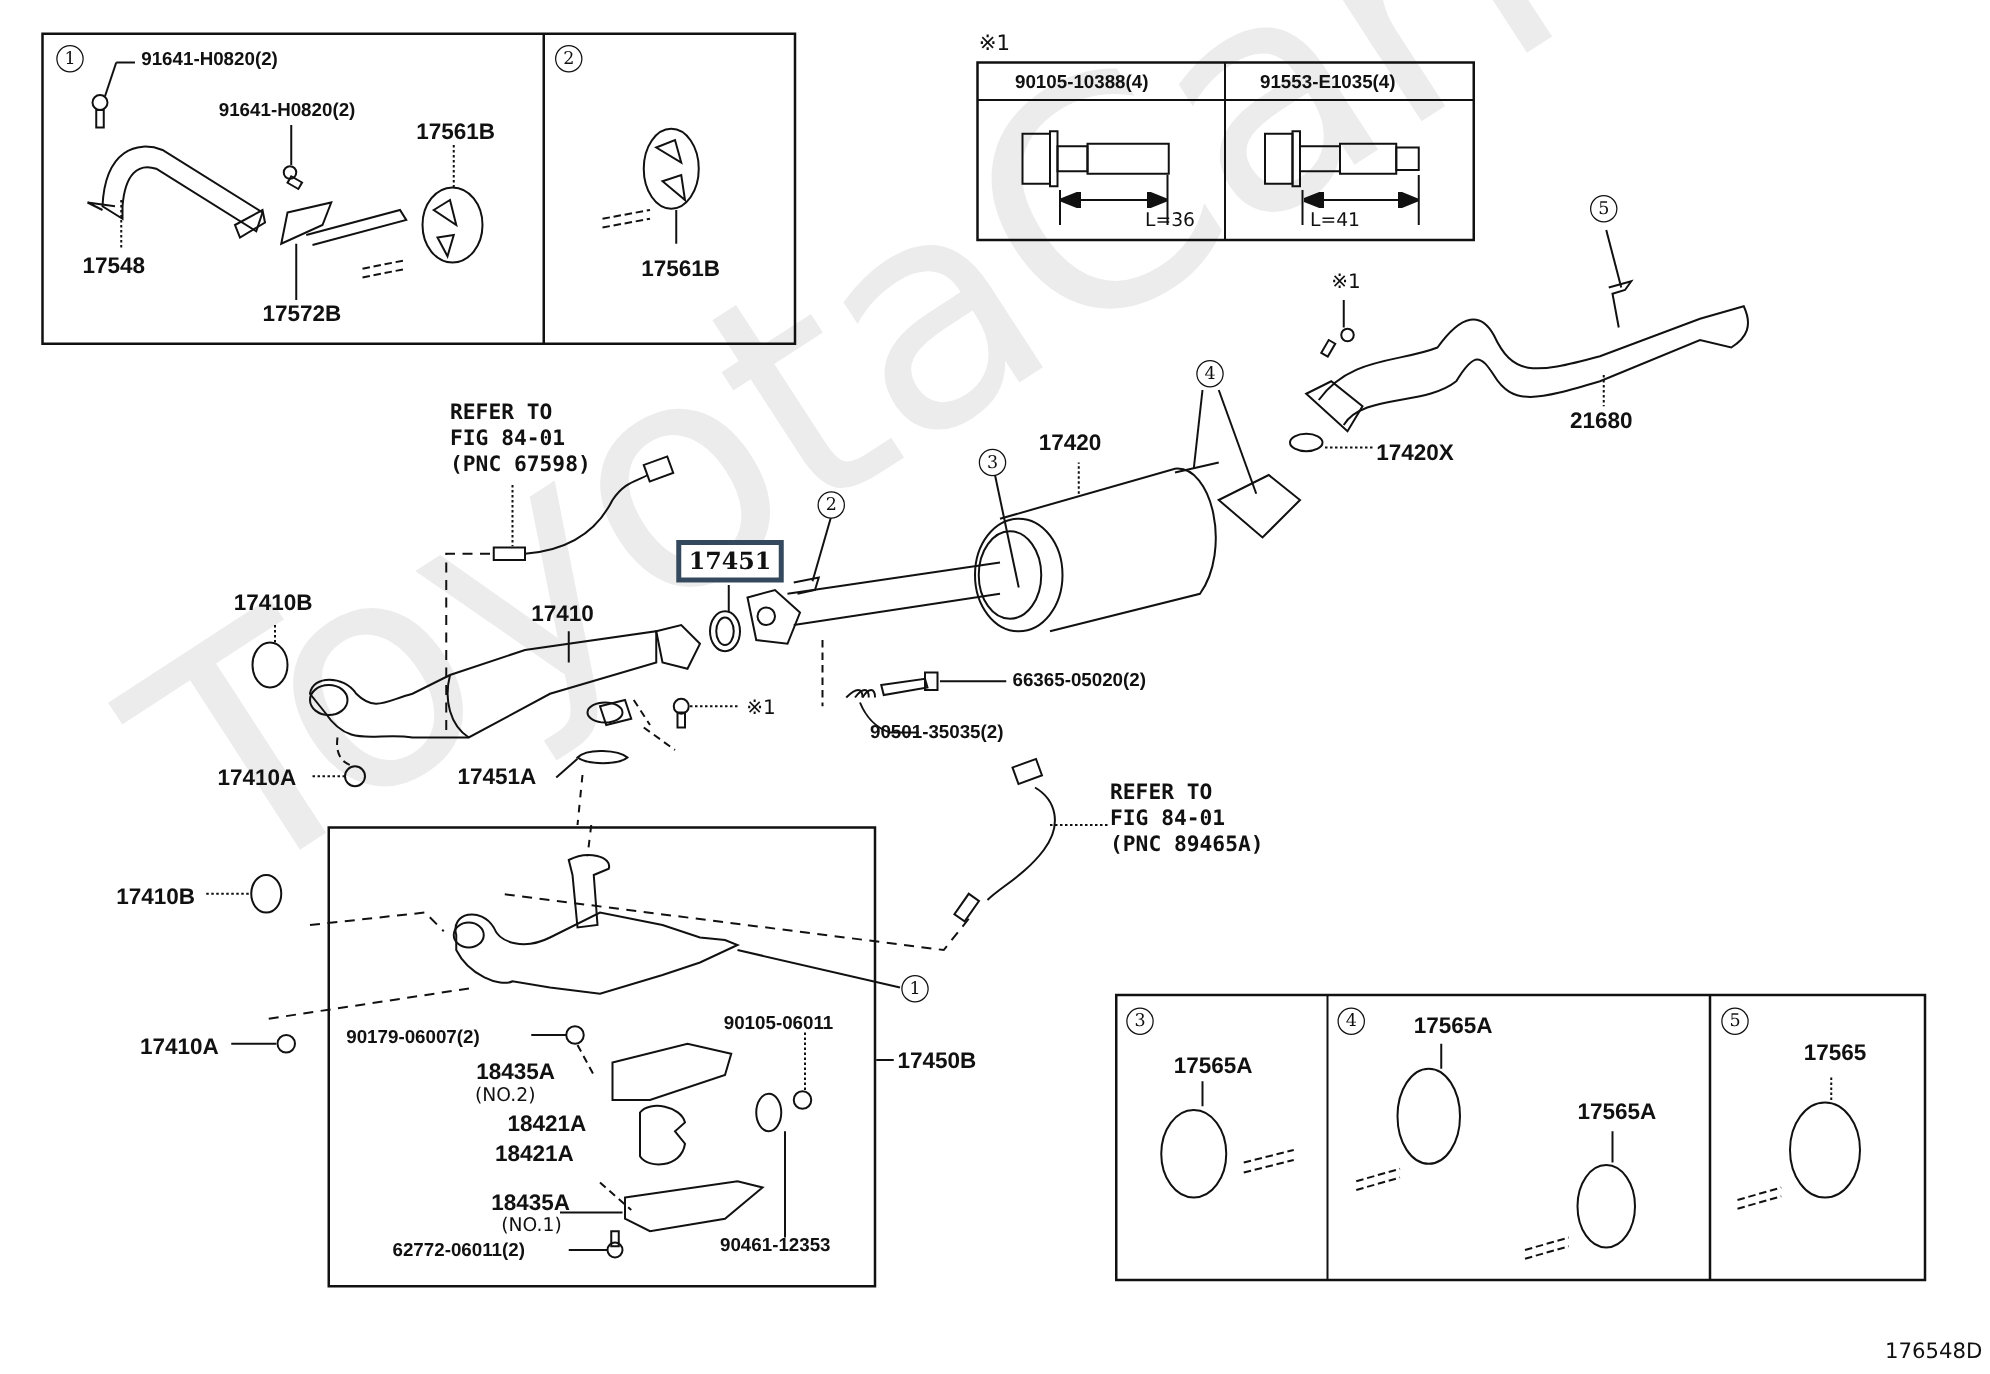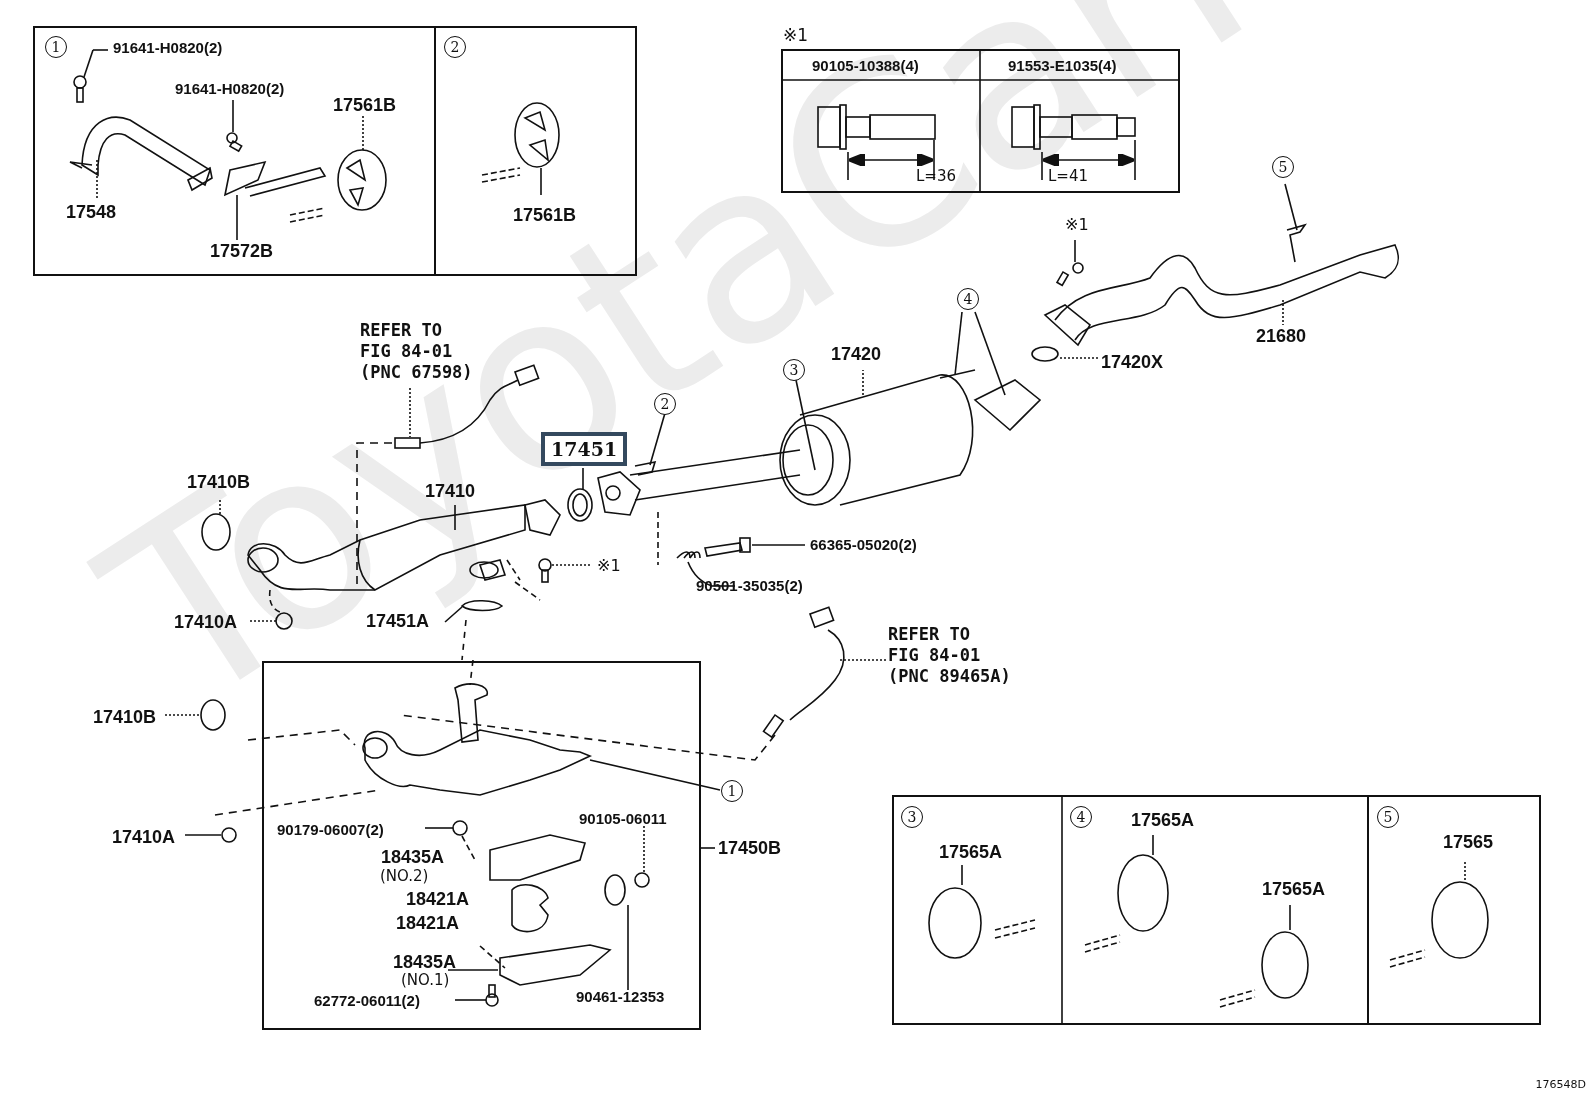--- a/index.html
+++ b/index.html
@@ -11,21 +11,21 @@
   svg.art { position: absolute; left: 0; top: 0; z-index: 1; }
   .lbl { position: absolute; z-index: 2; font-weight: bold; font-size: 18px; line-height: 18px;
          font-family: Liberation Sans, sans-serif; white-space: nowrap; letter-spacing: 0px; }
   .lbl.small { font-size: 15px; line-height: 15px; }
   .lbl.thin { font-weight: normal; font-family: "DejaVu Sans", sans-serif; font-size: 15px; }
   .lbl.note { font-weight: bold; font-size: 17px; line-height: 21px; font-family: "DejaVu Sans Mono", "Liberation Mono", monospace; }
   .circ { position: absolute; z-index: 2; width: 20px; height: 20px; border: 1.5px solid #111; border-radius: 50%;
           background: #fff; font-family: "DejaVu Serif", serif; font-size: 14px; line-height: 20px; text-align: center; }
   .hl { position: absolute; z-index: 3; border: 4px solid #34495e; background: #fff; padding: 2px 6px;
         font-weight: bold; font-size: 19px; line-height: 22px; font-family: "DejaVu Serif", serif; }
-  .diagid { position: absolute; right: 6px; bottom: 8px; font-family: "DejaVu Sans", sans-serif; font-size: 11px; z-index: 2; }
+  .diagid { position: absolute; right: 6px; bottom: 8px; font-family: "DejaVu Sans", sans-serif; font-size: 17px; z-index: 2; }
 </style>
 </head>
 <body>
 
 <div class="watermark">ToyotaCarMine.ru</div>
 
 <svg class="art" width="1592" height="1099" viewBox="0 0 1592 1099" fill="none" stroke="#111" stroke-width="1.6">
 
   <rect x="34" y="27" width="602" height="248" stroke-width="2"></rect>
   <line x1="435" y1="27" x2="435" y2="275" stroke-width="2"></line>

